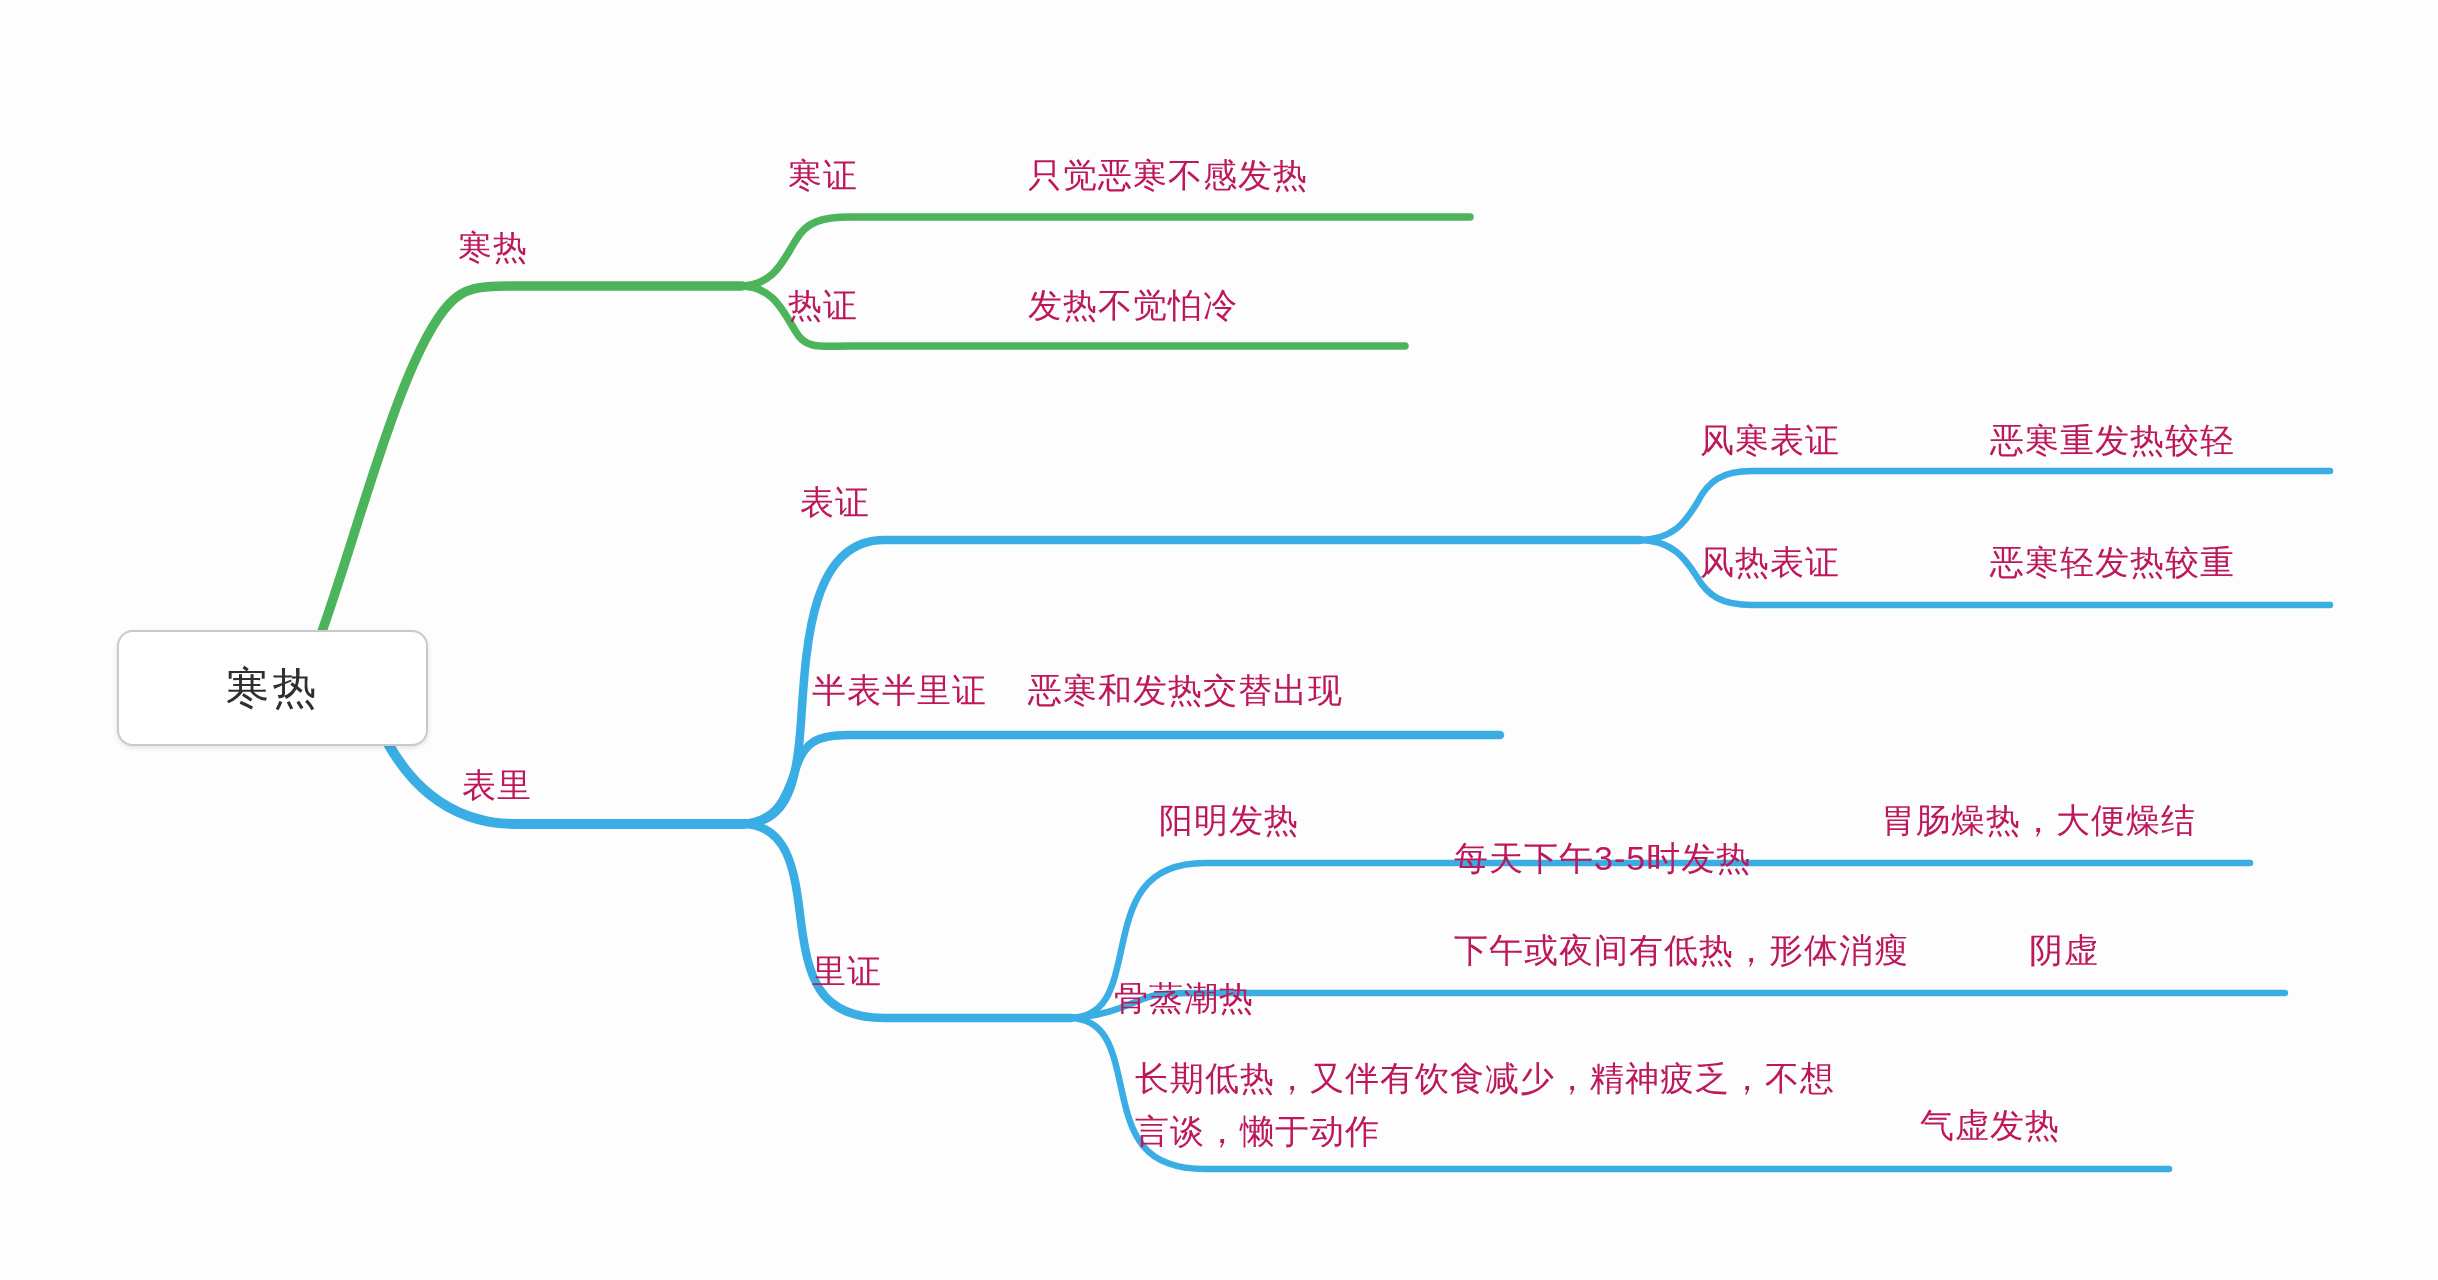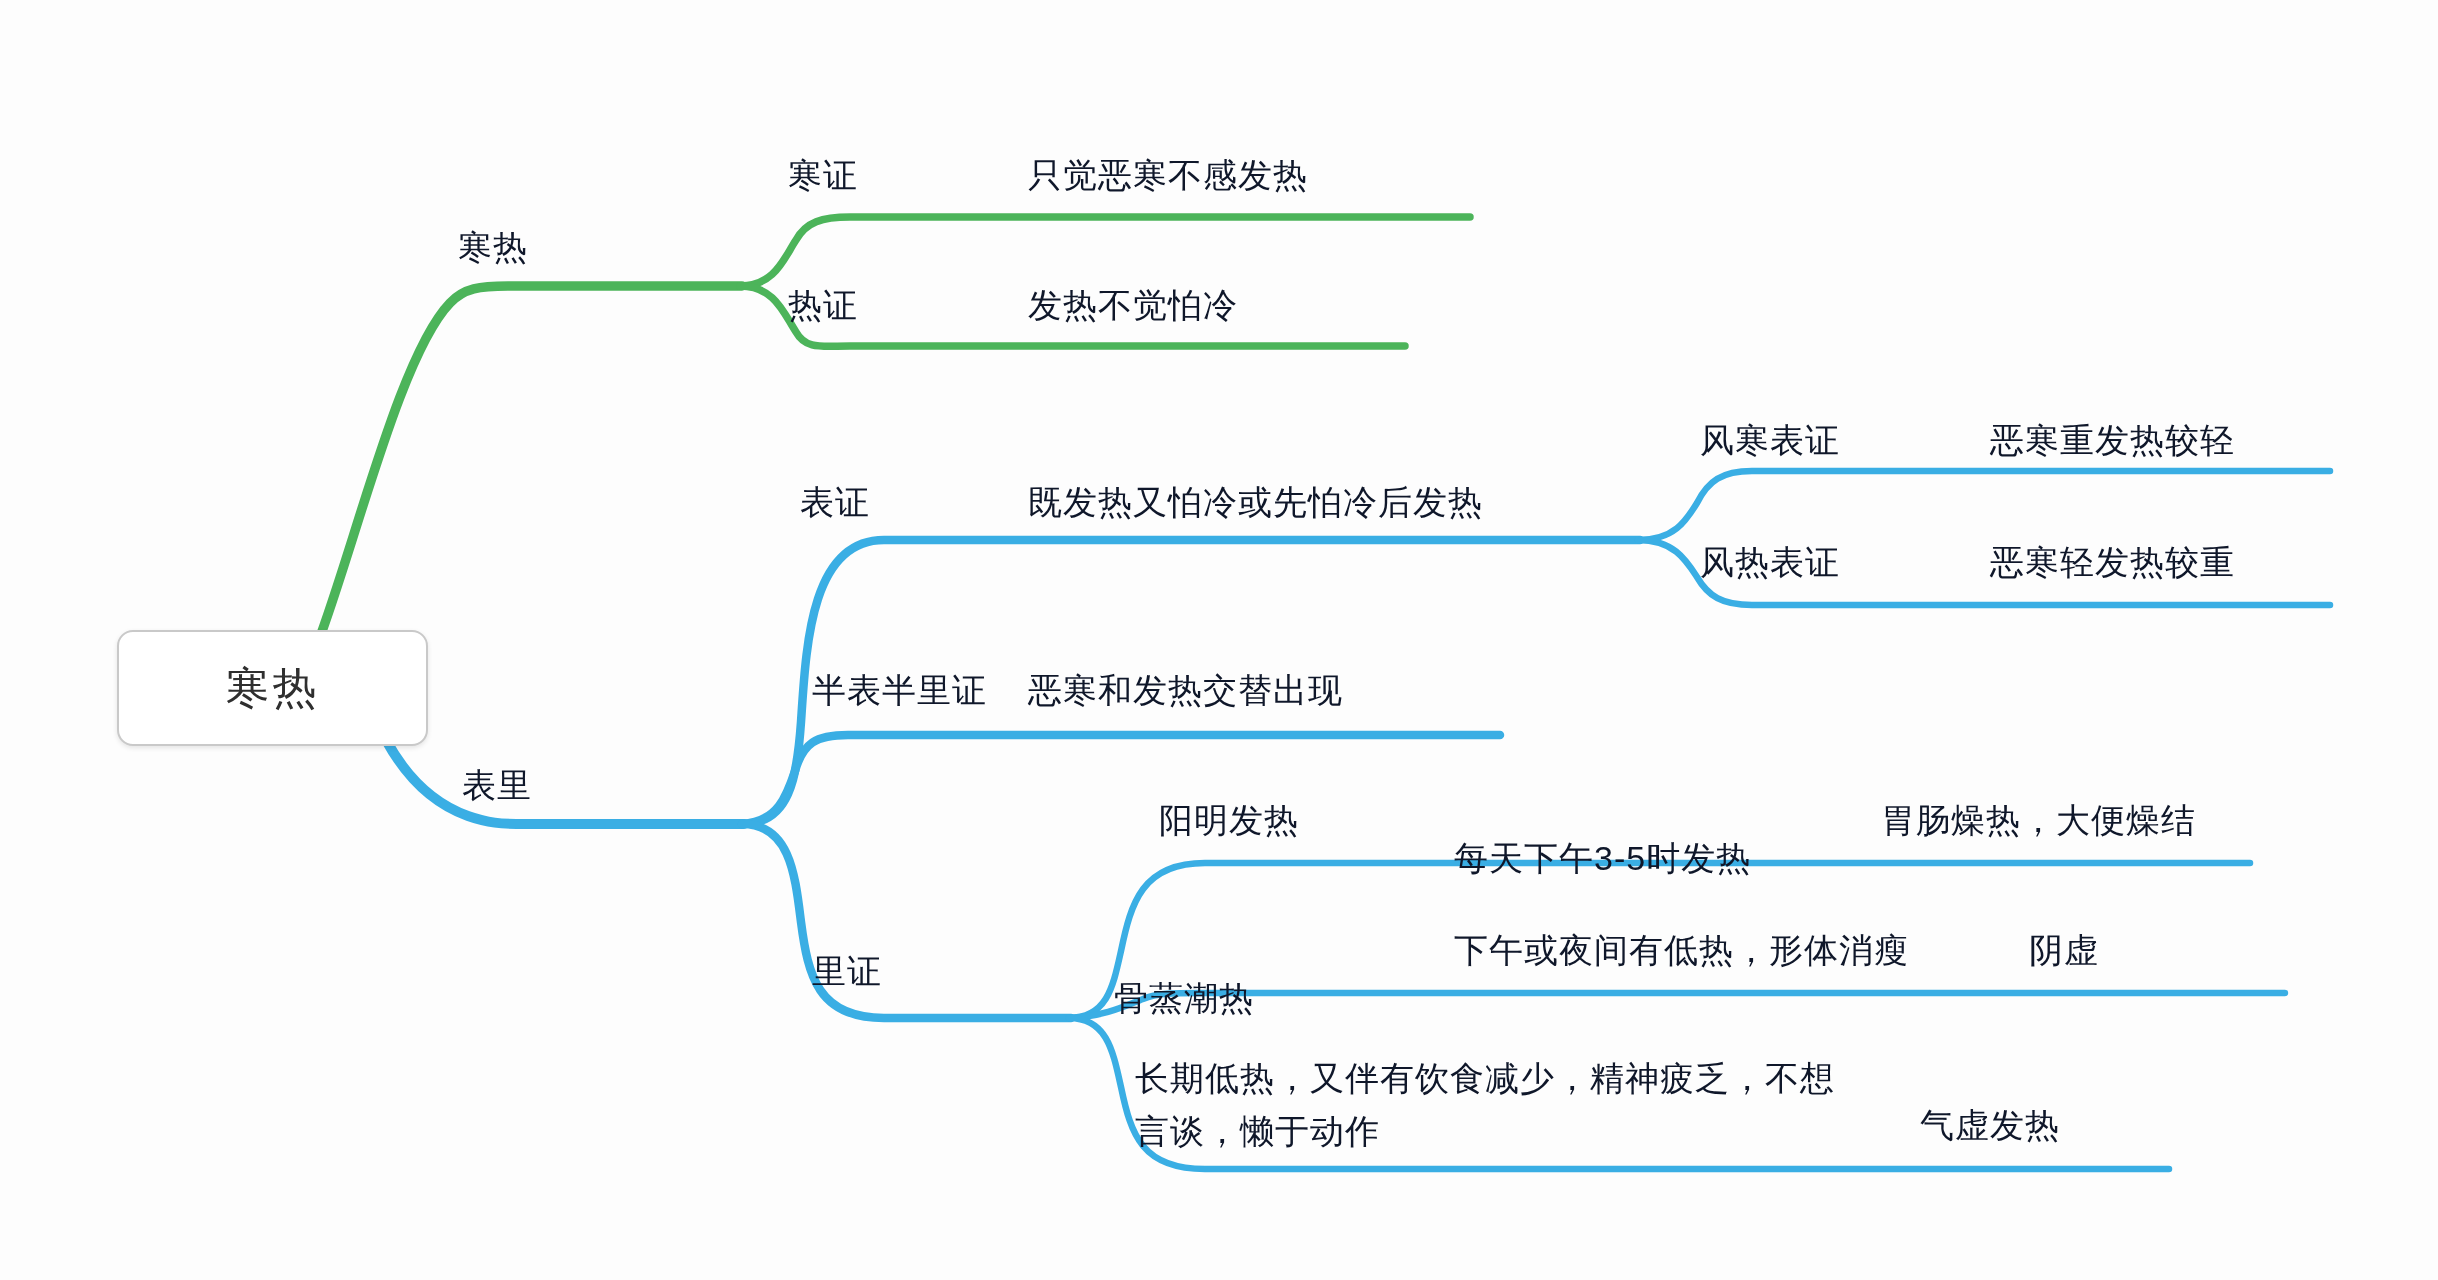--- a/index.html
+++ b/index.html
@@ -18,21 +18,21 @@
   }
   .edge {
     fill: none;
     stroke-linecap: round;
     stroke-linejoin: round;
   }
   .lbl {
     position: absolute;
     font-size: 34px;
     line-height: 1.25;
-    color: #0f172a;
+    color: #be185d;
     white-space: nowrap;
     letter-spacing: 1px;
   }
   .lbl.wrap {
     white-space: normal;
     width: 705px;
     line-height: 1.55;
   }
   .root-node {
     position: absolute;
@@ -79,21 +79,20 @@
 
   <div class="lbl" style="left:458px; top:226px;">寒热</div>
   <div class="lbl" style="left:788px; top:154px;">寒证</div>
   <div class="lbl" style="left:1028px; top:154px;">只觉恶寒不感发热</div>
   <div class="lbl" style="left:788px; top:284px;">热证</div>
   <div class="lbl" style="left:1028px; top:284px;">发热不觉怕冷</div>
 
   <div class="lbl" style="left:462px; top:764px;">表里</div>
 
   <div class="lbl" style="left:800px; top:481px;">表证</div>
-  <div class="lbl" style="left:1028px; top:481px;">既发热又怕冷或先怕冷后发热</div>
 
   <div class="lbl" style="left:1700px; top:419px;">风寒表证</div>
   <div class="lbl" style="left:1990px; top:419px;">恶寒重发热较轻</div>
   <div class="lbl" style="left:1700px; top:541px;">风热表证</div>
   <div class="lbl" style="left:1990px; top:541px;">恶寒轻发热较重</div>
 
   <div class="lbl" style="left:812px; top:669px;">半表半里证</div>
   <div class="lbl" style="left:1028px; top:669px;">恶寒和发热交替出现</div>
 
   <div class="lbl" style="left:812px; top:950px;">里证</div>

